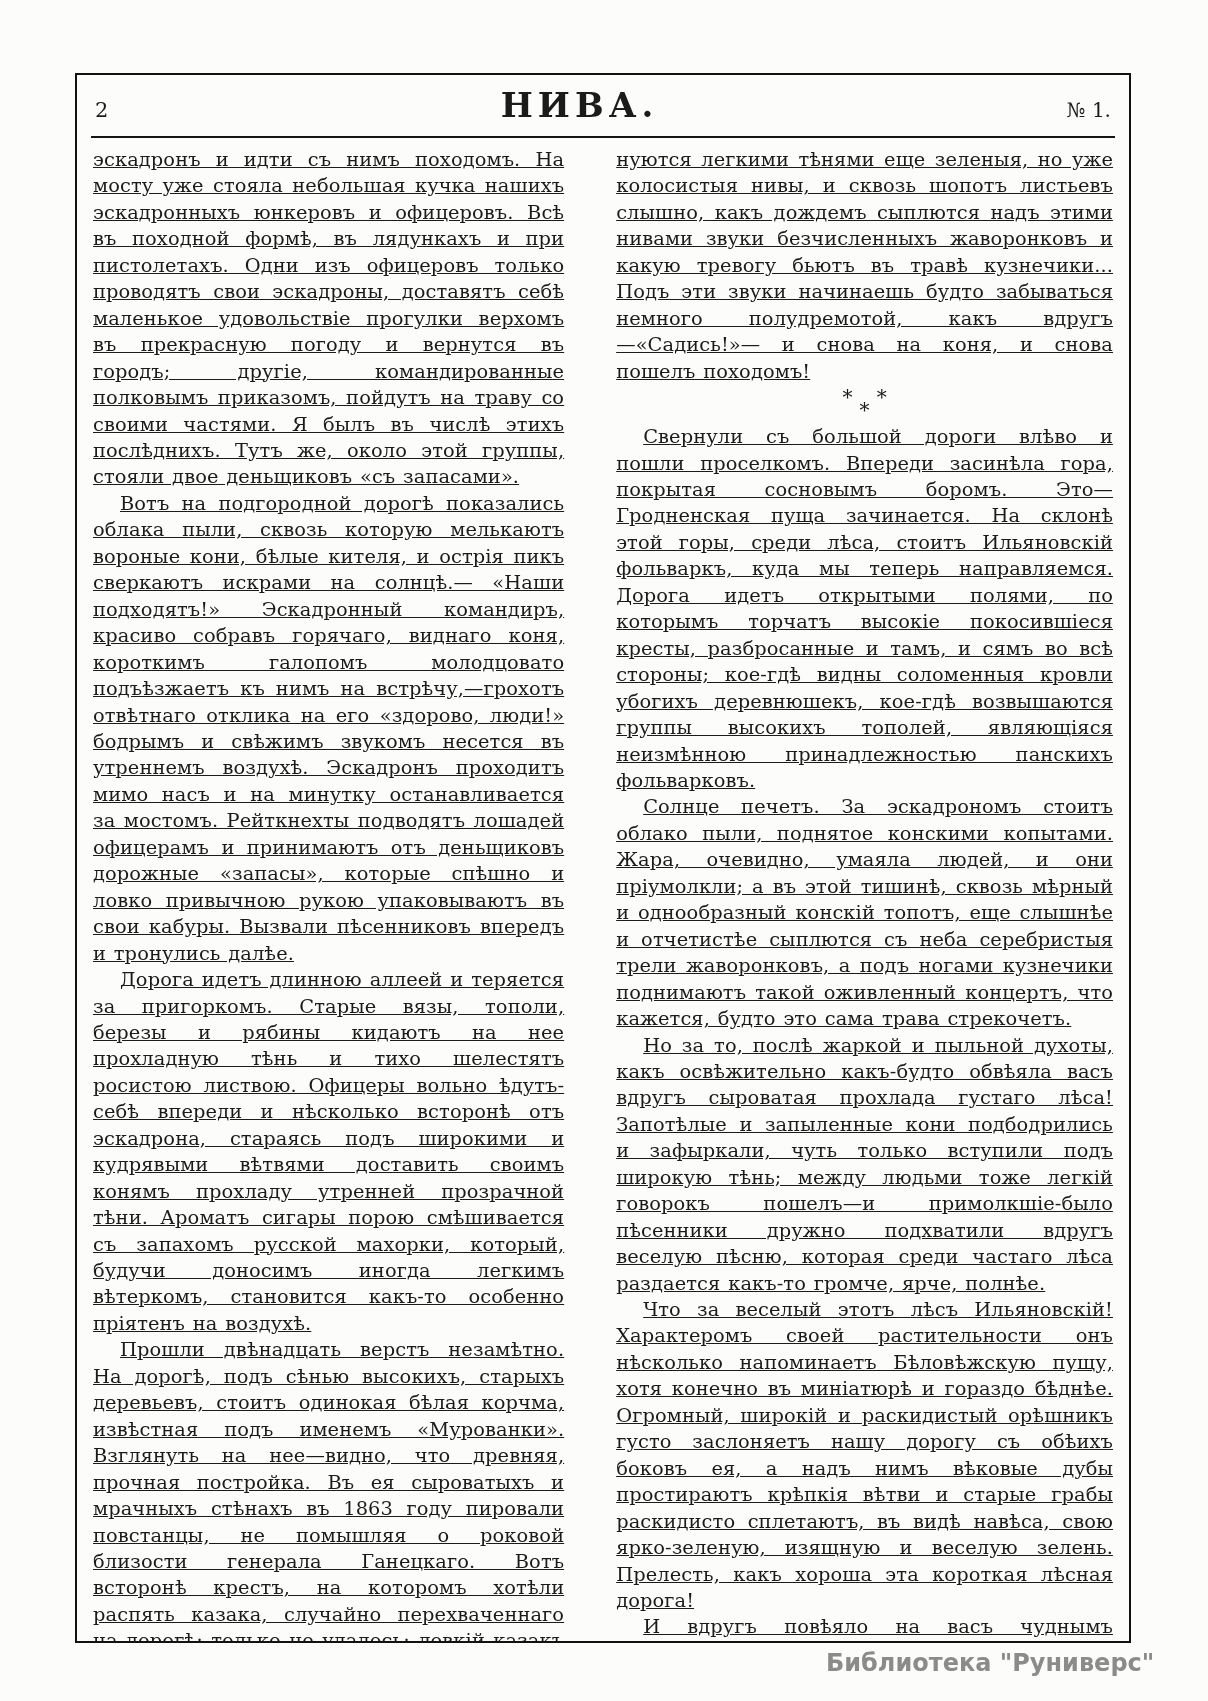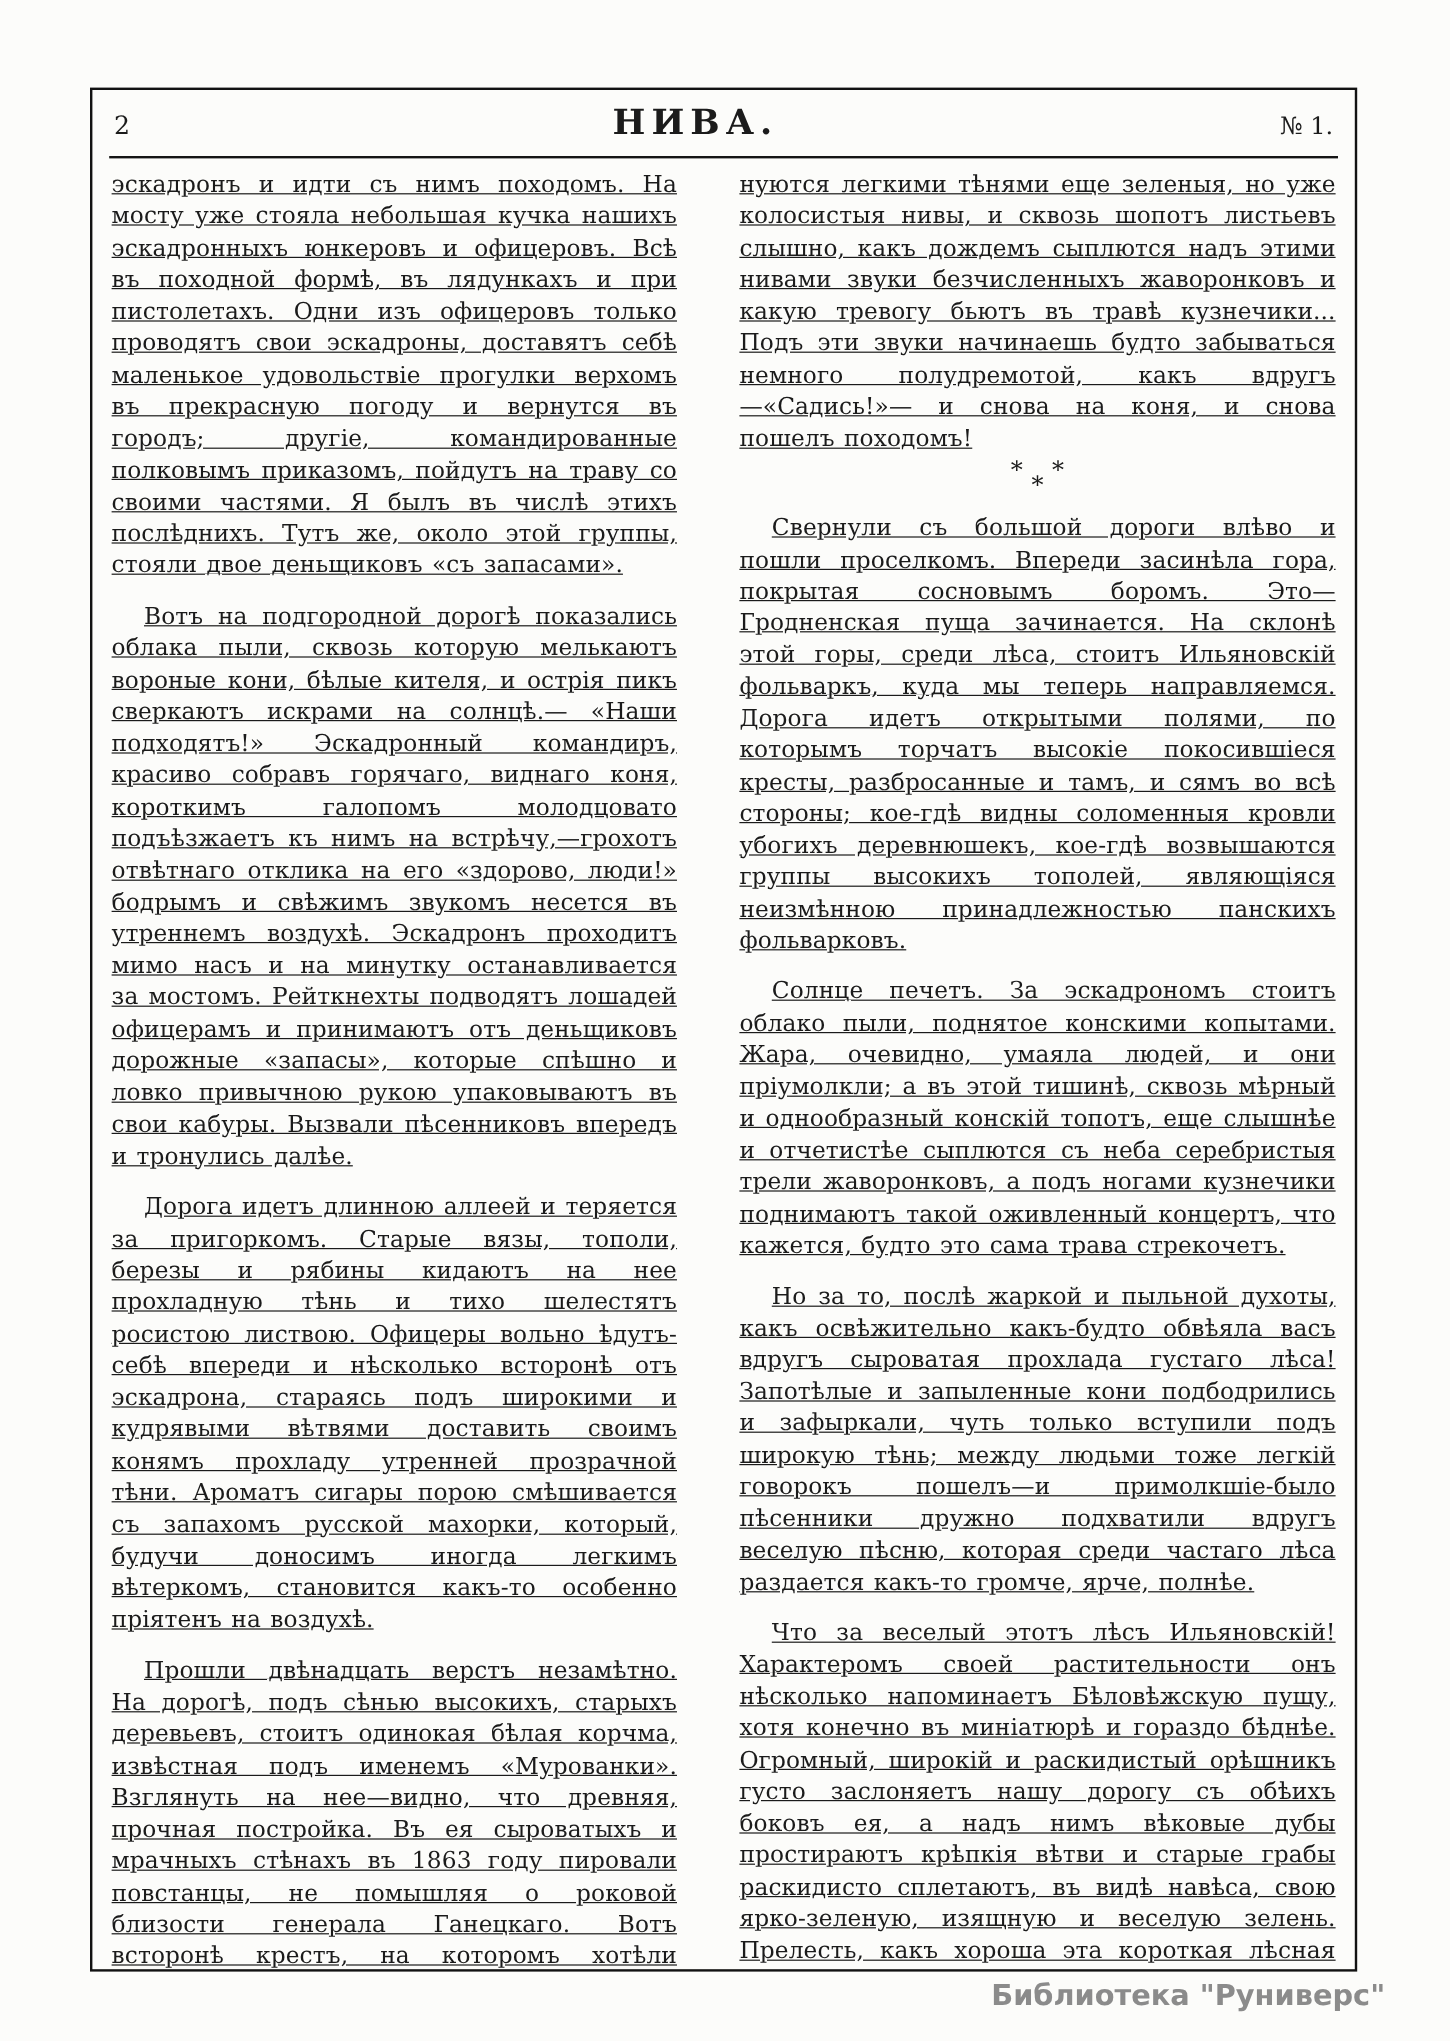--- a/index.html
+++ b/index.html
@@ -20,21 +20,21 @@
     padding:0 14px;
     overflow:hidden;
   }
   .masthead{
     display:flex;align-items:baseline;justify-content:space-between;
     margin-top:10px;
     padding:0 4px;
   }
   .page-num{font-size:21px;}
   .journal-title{
-    font-size:29px;font-weight:bold;letter-spacing:5px;
+    font-size:34px;font-weight:bold;letter-spacing:5px;
     transform:translateX(-8px);
   }
   .issue-num{font-size:20px;}
   .head-rule{
     border:none;border-top:2px solid #151515;
     margin:11px 0 0 0;
   }
   .columns{
     display:flex;
     gap:52px;
@@ -47,21 +47,21 @@
   .para{
     margin:0;
     font-size:19.4px;
     line-height:26.45px;
     text-align:justify;
     text-align-last:left;
     letter-spacing:0.1px;
     word-spacing:1.5px;
     text-decoration:underline;
   }
-  .para.ind{text-indent:27px;margin-top:16px;}
+  .para.ind{text-indent:27px;}
   .asterism{
     text-align:center;
     font-size:20px;
     line-height:13px;
     margin:6px 0 7px 0;
   }
   .asterism .ast-top{letter-spacing:9px;padding-left:9px;}
   .watermark{
     position:absolute;
     left:826px;top:1649px;

